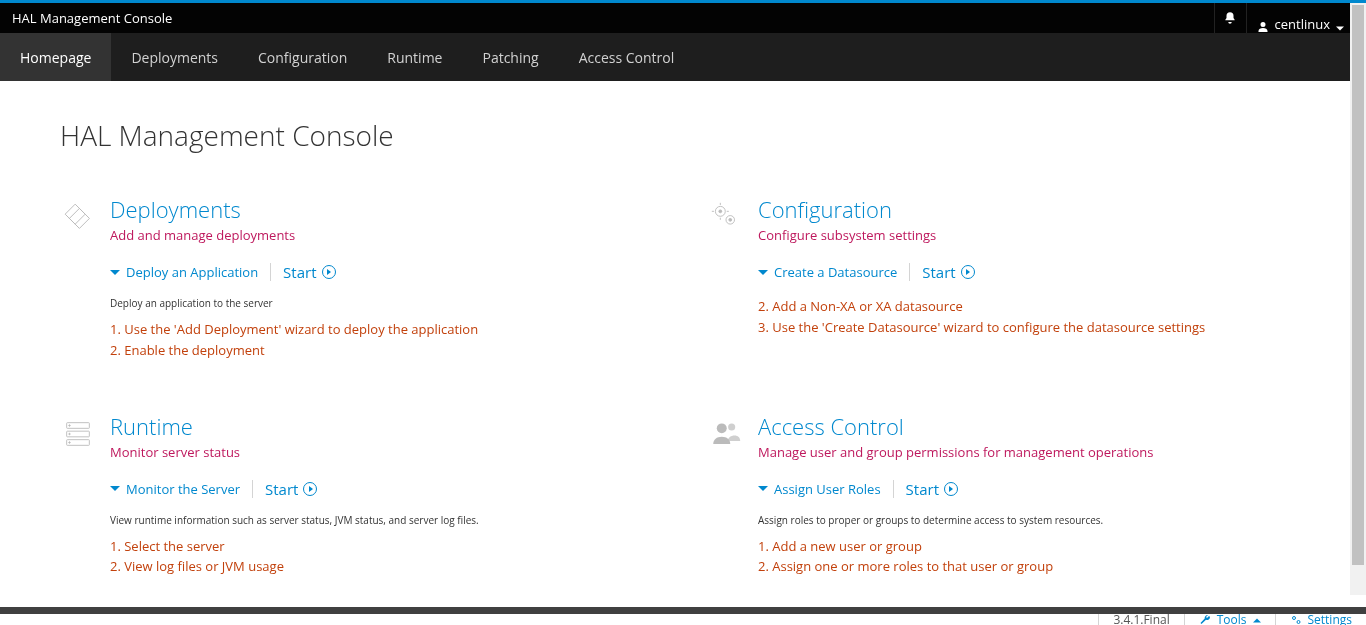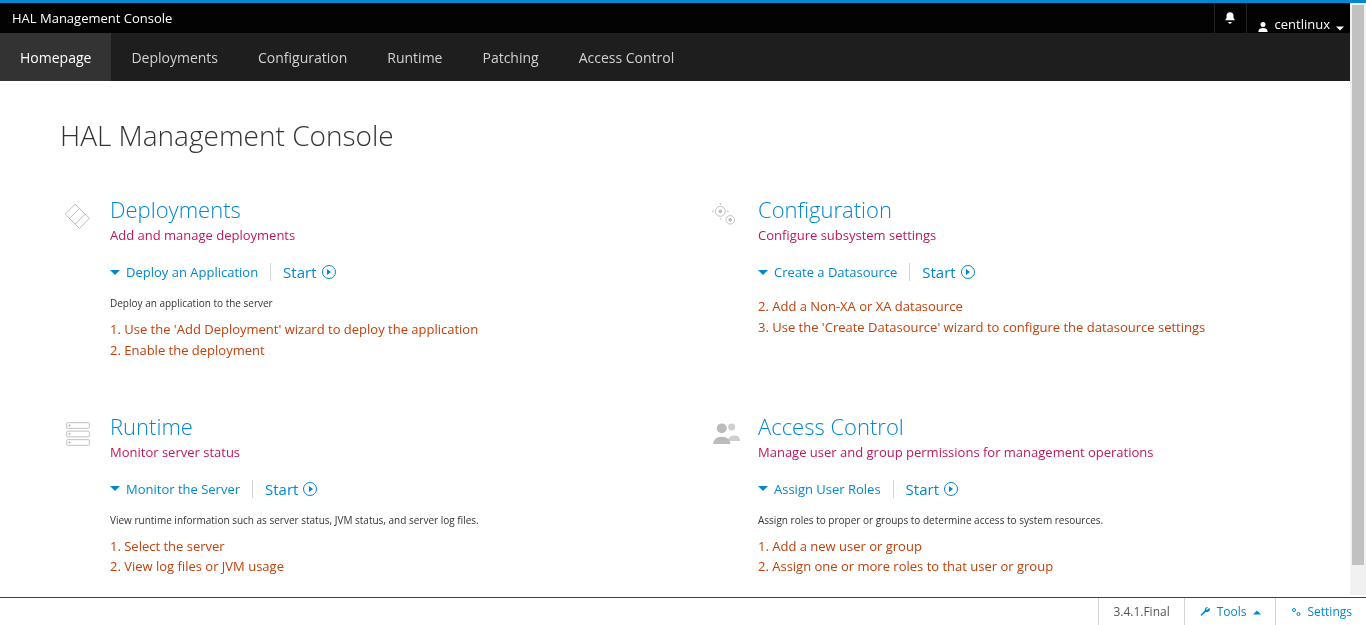--- a/index.html
+++ b/index.html
@@ -24,21 +24,21 @@
 .card-sub{color:#be185d;font-size:13px;margin-bottom:18px}
 .action-row{display:flex;align-items:center;gap:12px;margin-bottom:14px}
 .toggle-link{color:#0088ce;font-size:13px;cursor:pointer;display:flex;align-items:center;gap:4px}
 .toggle-link:before{content:"";width:0;height:0;border-left:5px solid transparent;border-right:5px solid transparent;border-top:5px solid #0088ce;display:inline-block;margin-right:2px}
 .divider{width:1px;height:18px;background:#d4d4d4}
 .start-link{color:#0088ce;font-size:15px;cursor:pointer;display:flex;align-items:center;gap:5px}
 .start-link .arrow{width:14px;height:14px;border:1.5px solid #0088ce;border-radius:50%;display:inline-flex;align-items:center;justify-content:center}
 .start-link .arrow:after{content:"";width:0;height:0;border-top:3px solid transparent;border-bottom:3px solid transparent;border-left:4px solid #0088ce;margin-left:1px}
 .desc{color:#333;font-size:10px;margin-bottom:8px;line-height:1.5}
 .steps{color:#c2410c;font-size:13px;line-height:1.6}
-.footer{position:absolute;bottom:0;left:0;right:0;height:28px;border-top:1px solid #404040;display:flex;justify-content:flex-end;align-items:stretch;background:#fff}
+.footer{position:absolute;bottom:0;left:0;right:0;height:18px;border-top:7px solid #404040;display:flex;justify-content:flex-end;align-items:stretch;background:#fff}
 .footer-item{padding:0 14px;display:flex;align-items:center;gap:6px;color:#0088ce;font-size:12px;cursor:pointer;border-left:1px solid #d4d4d4}
 .footer-item.version{color:#555}
 .scrollbar{position:absolute;right:0;top:3px;bottom:30px;width:16px;background:#f1f1f1}
 .scrollbar-thumb{position:absolute;left:2px;right:2px;top:2px;height:560px;background:#c1c1c1;border-radius:0}
 svg{display:block}
 </style>
 </head>
 <body>
 
 <div class="accent-bar"></div>

